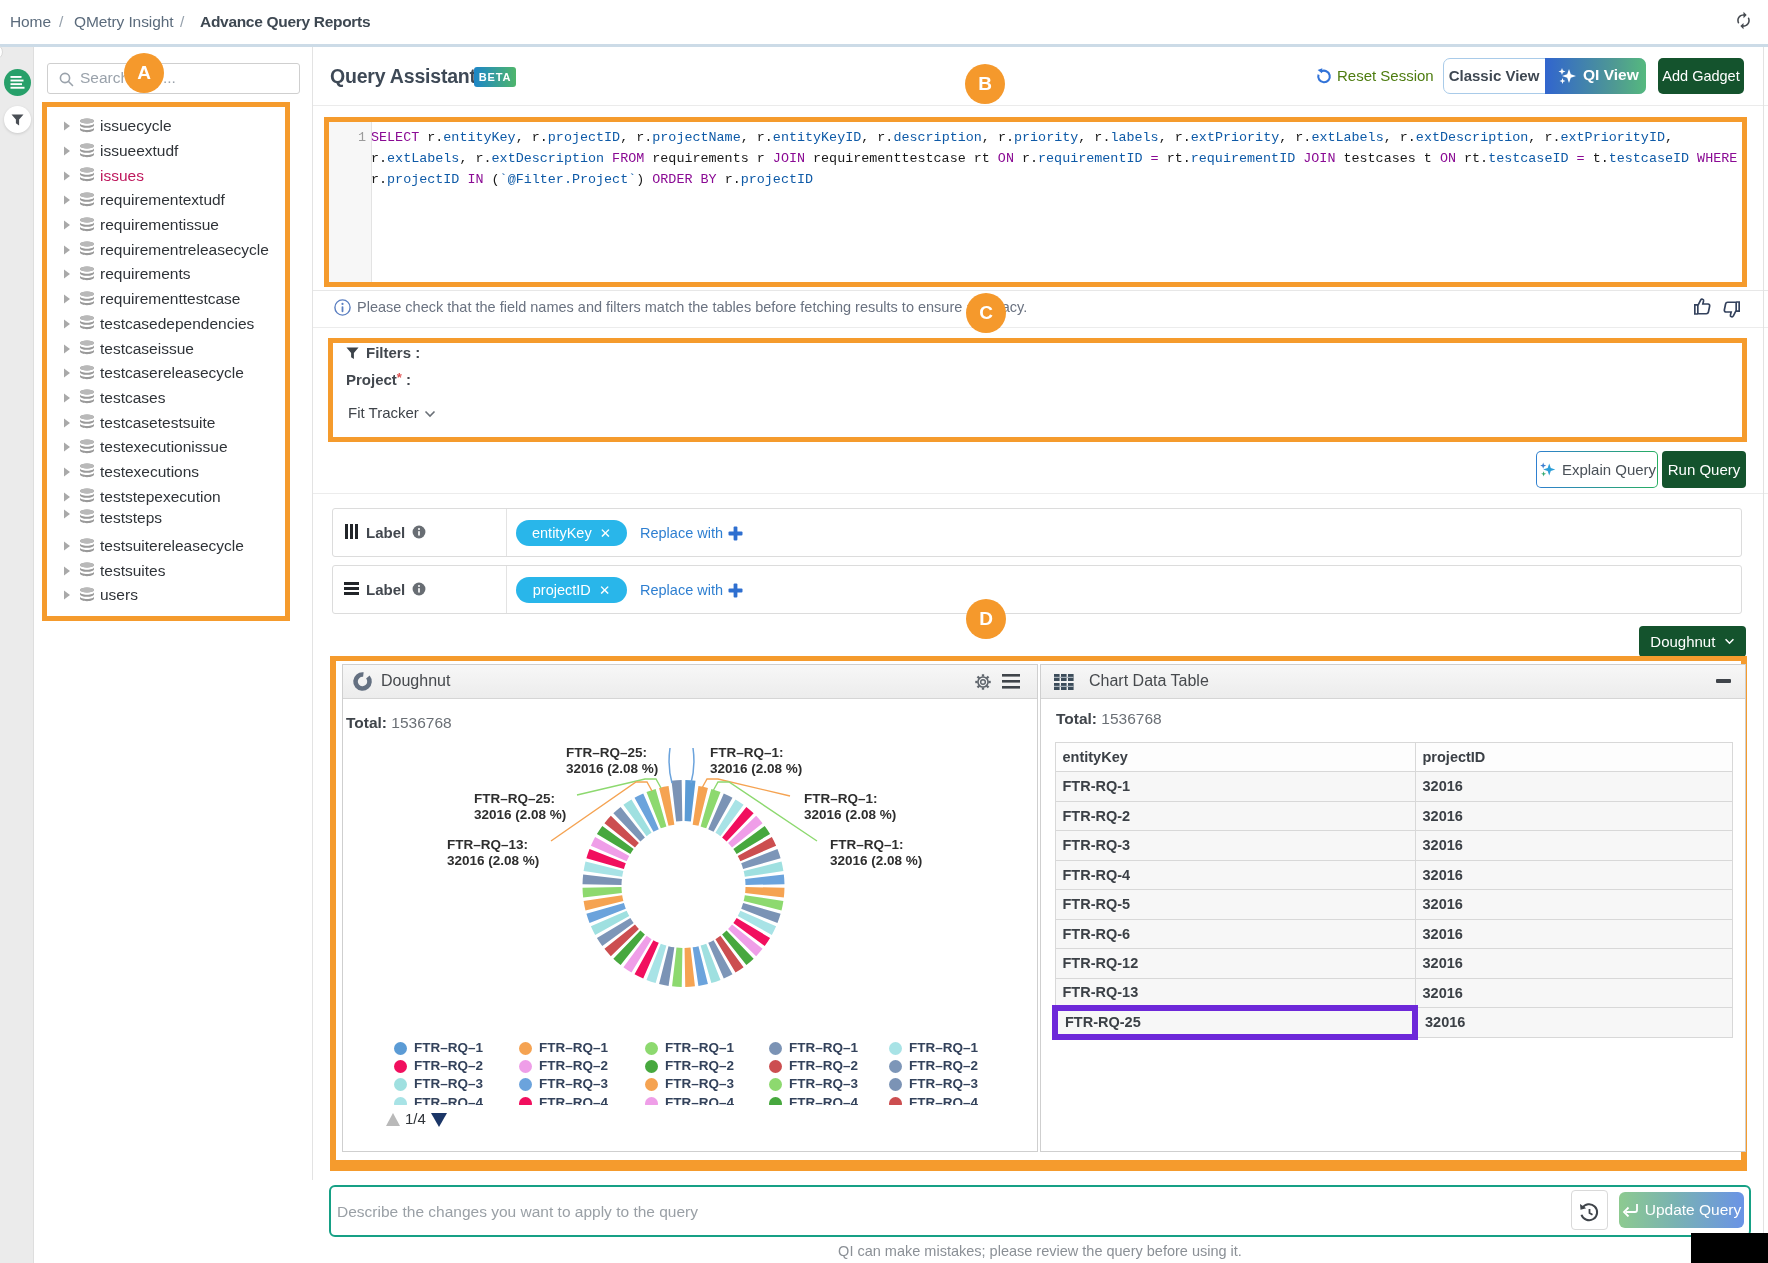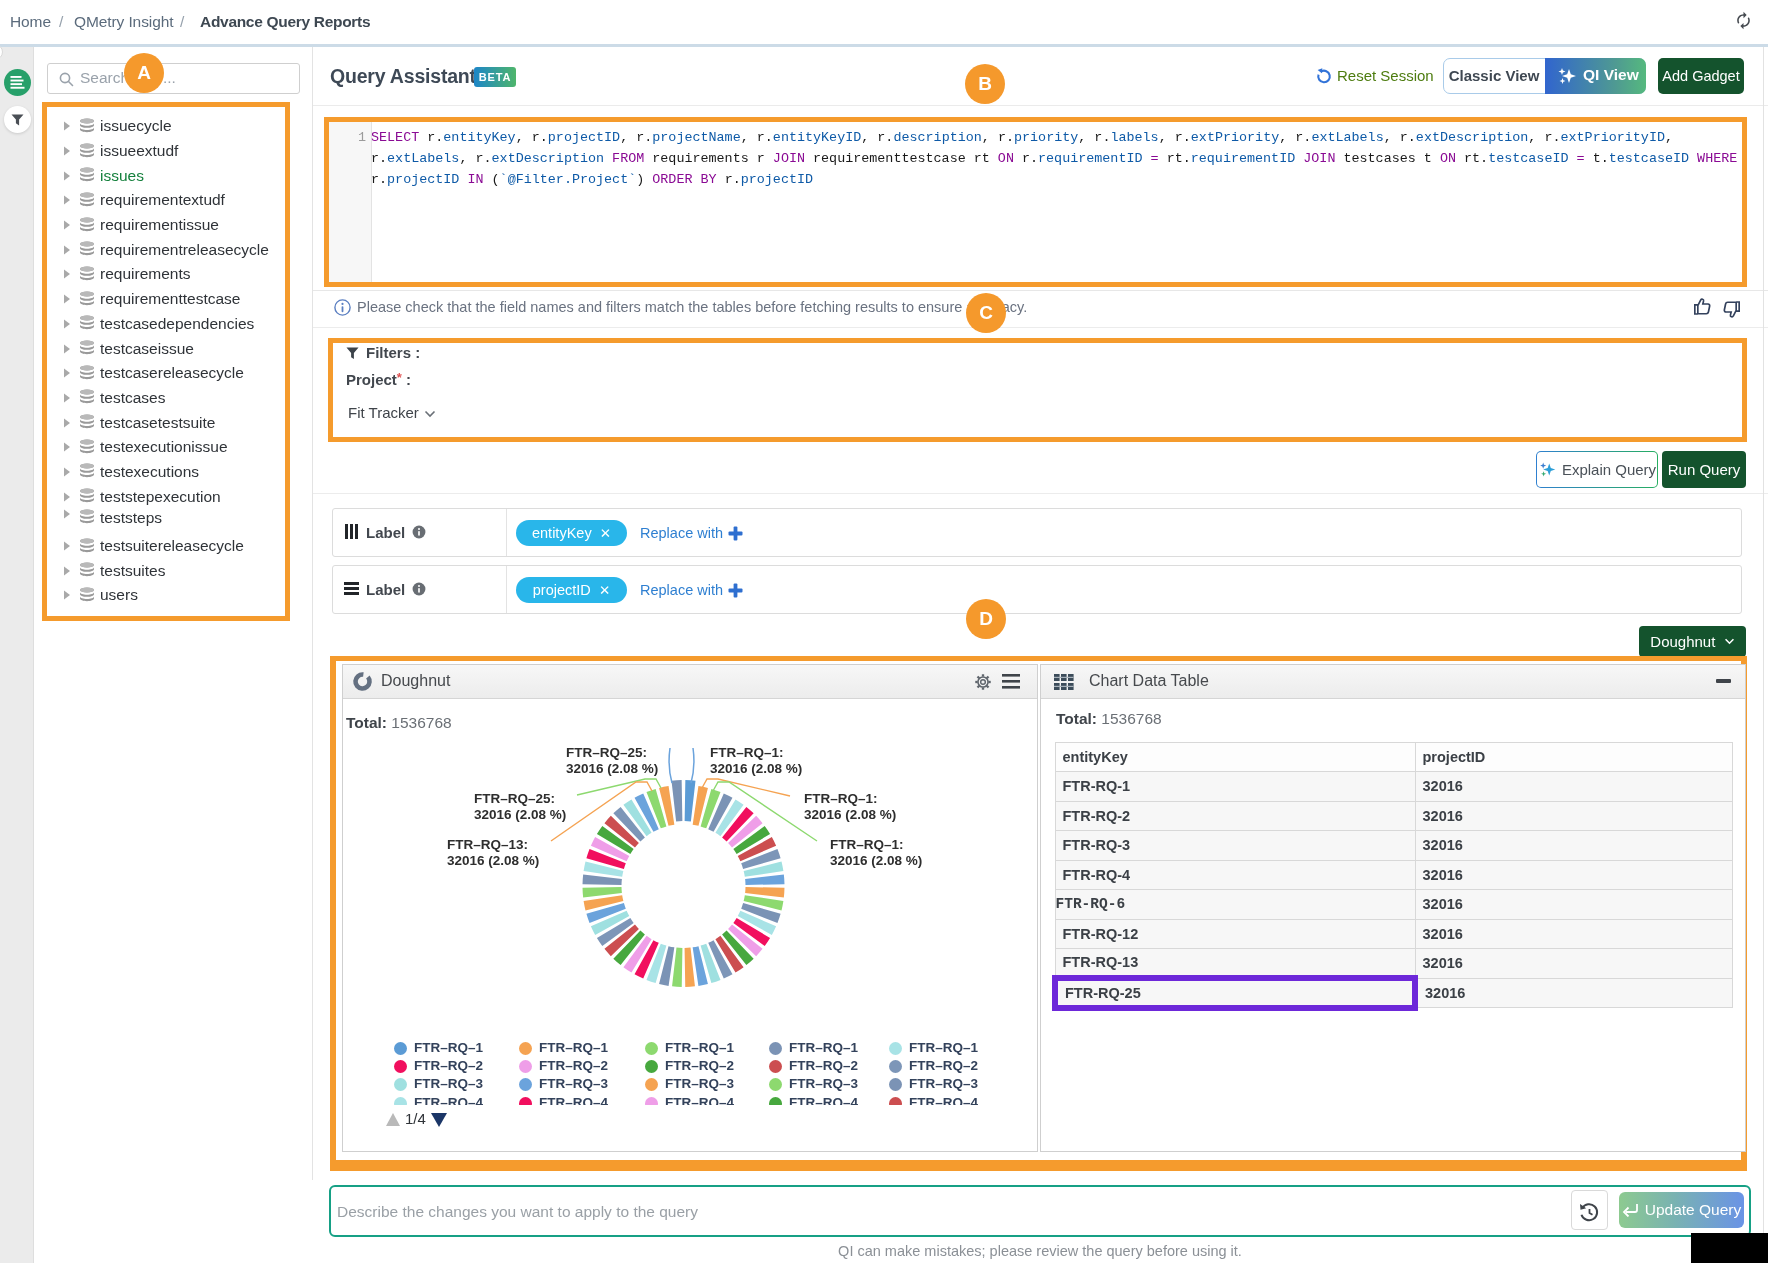--- a/index.html
+++ b/index.html
@@ -71,21 +71,21 @@
         <svg width="16" height="17" viewBox="0 0 16 17" style="margin-right:5px;flex:none;">
           <g fill="#9a9a9a">
             <ellipse cx="8" cy="3" rx="7" ry="2.6"></ellipse>
             <path d="M1 5.2 c0 1.4 3.1 2.5 7 2.5 s7-1.1 7-2.5 v2 c0 1.4-3.1 2.6-7 2.6 s-7-1.2-7-2.6 Z"></path>
             <path d="M1 9.6 c0 1.4 3.1 2.5 7 2.5 s7-1.1 7-2.5 v2 c0 1.4-3.1 2.6-7 2.6 s-7-1.2-7-2.6 Z"></path>
           </g>
           <ellipse cx="8" cy="3" rx="7" ry="2.6" fill="#b9b9b9"></ellipse>
         </svg>
         <span>issueextudf</span>
       </div>
-      <div style="display:flex;align-items:center;height:24.7px;font-size:15.5px;color:#15803d;">
+      <div style="display:flex;align-items:center;height:24.7px;font-size:15.5px;color:#be185d;">
         <svg width="8" height="10" viewBox="0 0 8 10" style="margin:0 8px 0 16px;flex:none;">
           <path d="M1 0.5 L7 5 L1 9.5 Z" fill="#a9a9a9"></path>
         </svg>
         <svg width="16" height="17" viewBox="0 0 16 17" style="margin-right:5px;flex:none;">
           <g fill="#9a9a9a">
             <ellipse cx="8" cy="3" rx="7" ry="2.6"></ellipse>
             <path d="M1 5.2 c0 1.4 3.1 2.5 7 2.5 s7-1.1 7-2.5 v2 c0 1.4-3.1 2.6-7 2.6 s-7-1.2-7-2.6 Z"></path>
             <path d="M1 9.6 c0 1.4 3.1 2.5 7 2.5 s7-1.1 7-2.5 v2 c0 1.4-3.1 2.6-7 2.6 s-7-1.2-7-2.6 Z"></path>
           </g>
           <ellipse cx="8" cy="3" rx="7" ry="2.6" fill="#b9b9b9"></ellipse>
@@ -637,21 +637,25 @@
           </tr>
           <tr style="height:29.5px;">
             <td style="border:1px solid #d8d8d8;padding-left:7px;font-weight:bold;background:#f7f7f7;">FTR-RQ-3</td>
             <td style="border:1px solid #d8d8d8;padding-left:7px;font-weight:bold;background:#f7f7f7;">32016</td>
           </tr>
           <tr style="height:29.5px;">
             <td style="border:1px solid #d8d8d8;padding-left:7px;font-weight:bold;background:#f7f7f7;">FTR-RQ-4</td>
             <td style="border:1px solid #d8d8d8;padding-left:7px;font-weight:bold;background:#f7f7f7;">32016</td>
           </tr>
           <tr style="height:29.5px;">
-            <td style="border:1px solid #d8d8d8;font-weight:bold;background:#f7f7f7;font-family:Liberation Mono, monospace;">FTR-RQ-6</td>
+            <td style="border:1px solid #d8d8d8;padding-left:7px;font-weight:bold;background:#f7f7f7;">FTR-RQ-5</td>
+            <td style="border:1px solid #d8d8d8;padding-left:7px;font-weight:bold;background:#f7f7f7;">32016</td>
+          </tr>
+          <tr style="height:29.5px;">
+            <td style="border:1px solid #d8d8d8;padding-left:7px;font-weight:bold;background:#f7f7f7;">FTR-RQ-6</td>
             <td style="border:1px solid #d8d8d8;padding-left:7px;font-weight:bold;background:#f7f7f7;">32016</td>
           </tr>
           <tr style="height:29.5px;">
             <td style="border:1px solid #d8d8d8;padding-left:7px;font-weight:bold;background:#f7f7f7;">FTR-RQ-12</td>
             <td style="border:1px solid #d8d8d8;padding-left:7px;font-weight:bold;background:#f7f7f7;">32016</td>
           </tr>
           <tr style="height:29.5px;">
             <td style="border:1px solid #d8d8d8;padding-left:7px;font-weight:bold;background:#f7f7f7;">FTR-RQ-13</td>
             <td style="border:1px solid #d8d8d8;padding-left:7px;font-weight:bold;background:#f7f7f7;">32016</td>
           </tr>

